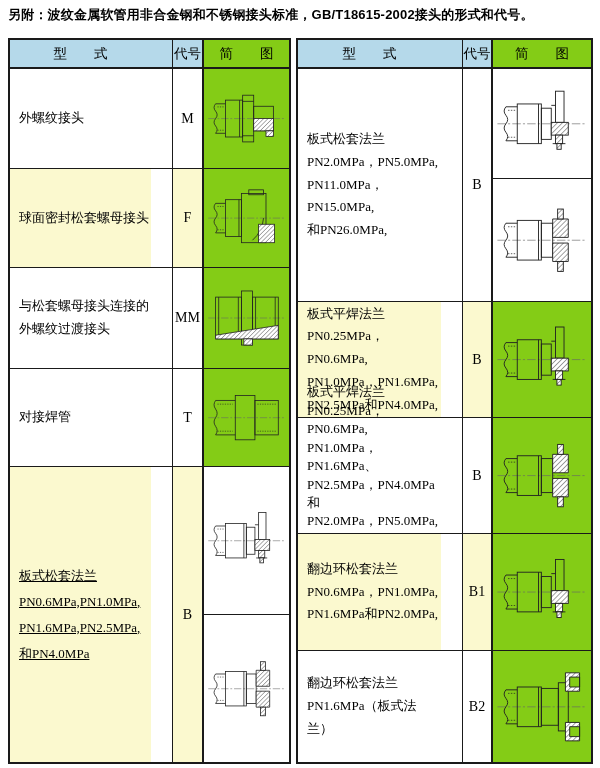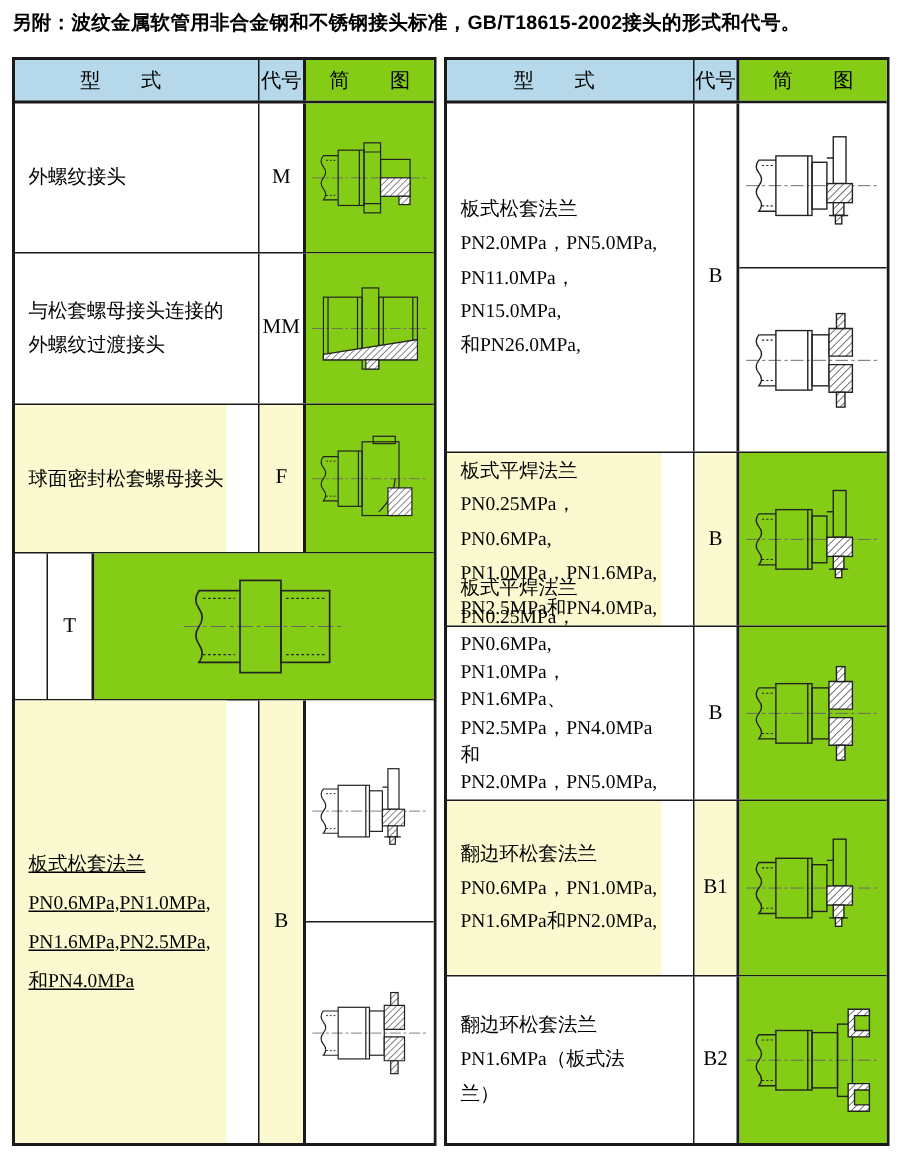--- a/index.html
+++ b/index.html
@@ -183,43 +183,44 @@
   <div class="row" style="height:100px">
     <div class="c c-type">外螺纹接头</div>
     <div class="c c-code">M</div>
     <div class="c c-diag">
       <svg class="fit" viewBox="0 0 130 100">
           <use href="#sym-m"></use>
         </svg>
     </div>
   </div>
 
+  <div class="row" style="height:99px">
+    <div class="c c-type hl">球面密封松套螺母接头</div>
+    <div class="c c-code hl">F</div>
+    <div class="c c-diag">
+      <svg class="fit" viewBox="0 0 130 100">
+          <use href="#sym-f"></use>
+        </svg>
+    </div>
+  </div>
+
   <div class="row" style="height:101px">
     <div class="c c-type">与松套螺母接头连接的
 外螺纹过渡接头</div>
     <div class="c c-code">MM</div>
     <div class="c c-diag">
       <svg class="fit" viewBox="0 0 130 100">
           <use href="#sym-mm"></use>
         </svg>
     </div>
   </div>
 
-  <div class="row" style="height:99px">
-    <div class="c c-type hl">球面密封松套螺母接头</div>
-    <div class="c c-code hl">F</div>
-    <div class="c c-diag">
-      <svg class="fit" viewBox="0 0 130 100">
-          <use href="#sym-f"></use>
-        </svg>
-    </div>
-  </div>
-
 
   <div class="row" style="height:98px">
+    <div class="c c-type">对接焊管</div>
     <div class="c c-code">T</div>
     <div class="c c-diag">
       <svg class="fit" viewBox="0 0 130 100">
           <use href="#sym-t"></use>
         </svg>
     </div>
   </div>
 
   <div class="row" style="flex:1">
     <div class="c c-type loose hl">板式松套法兰

